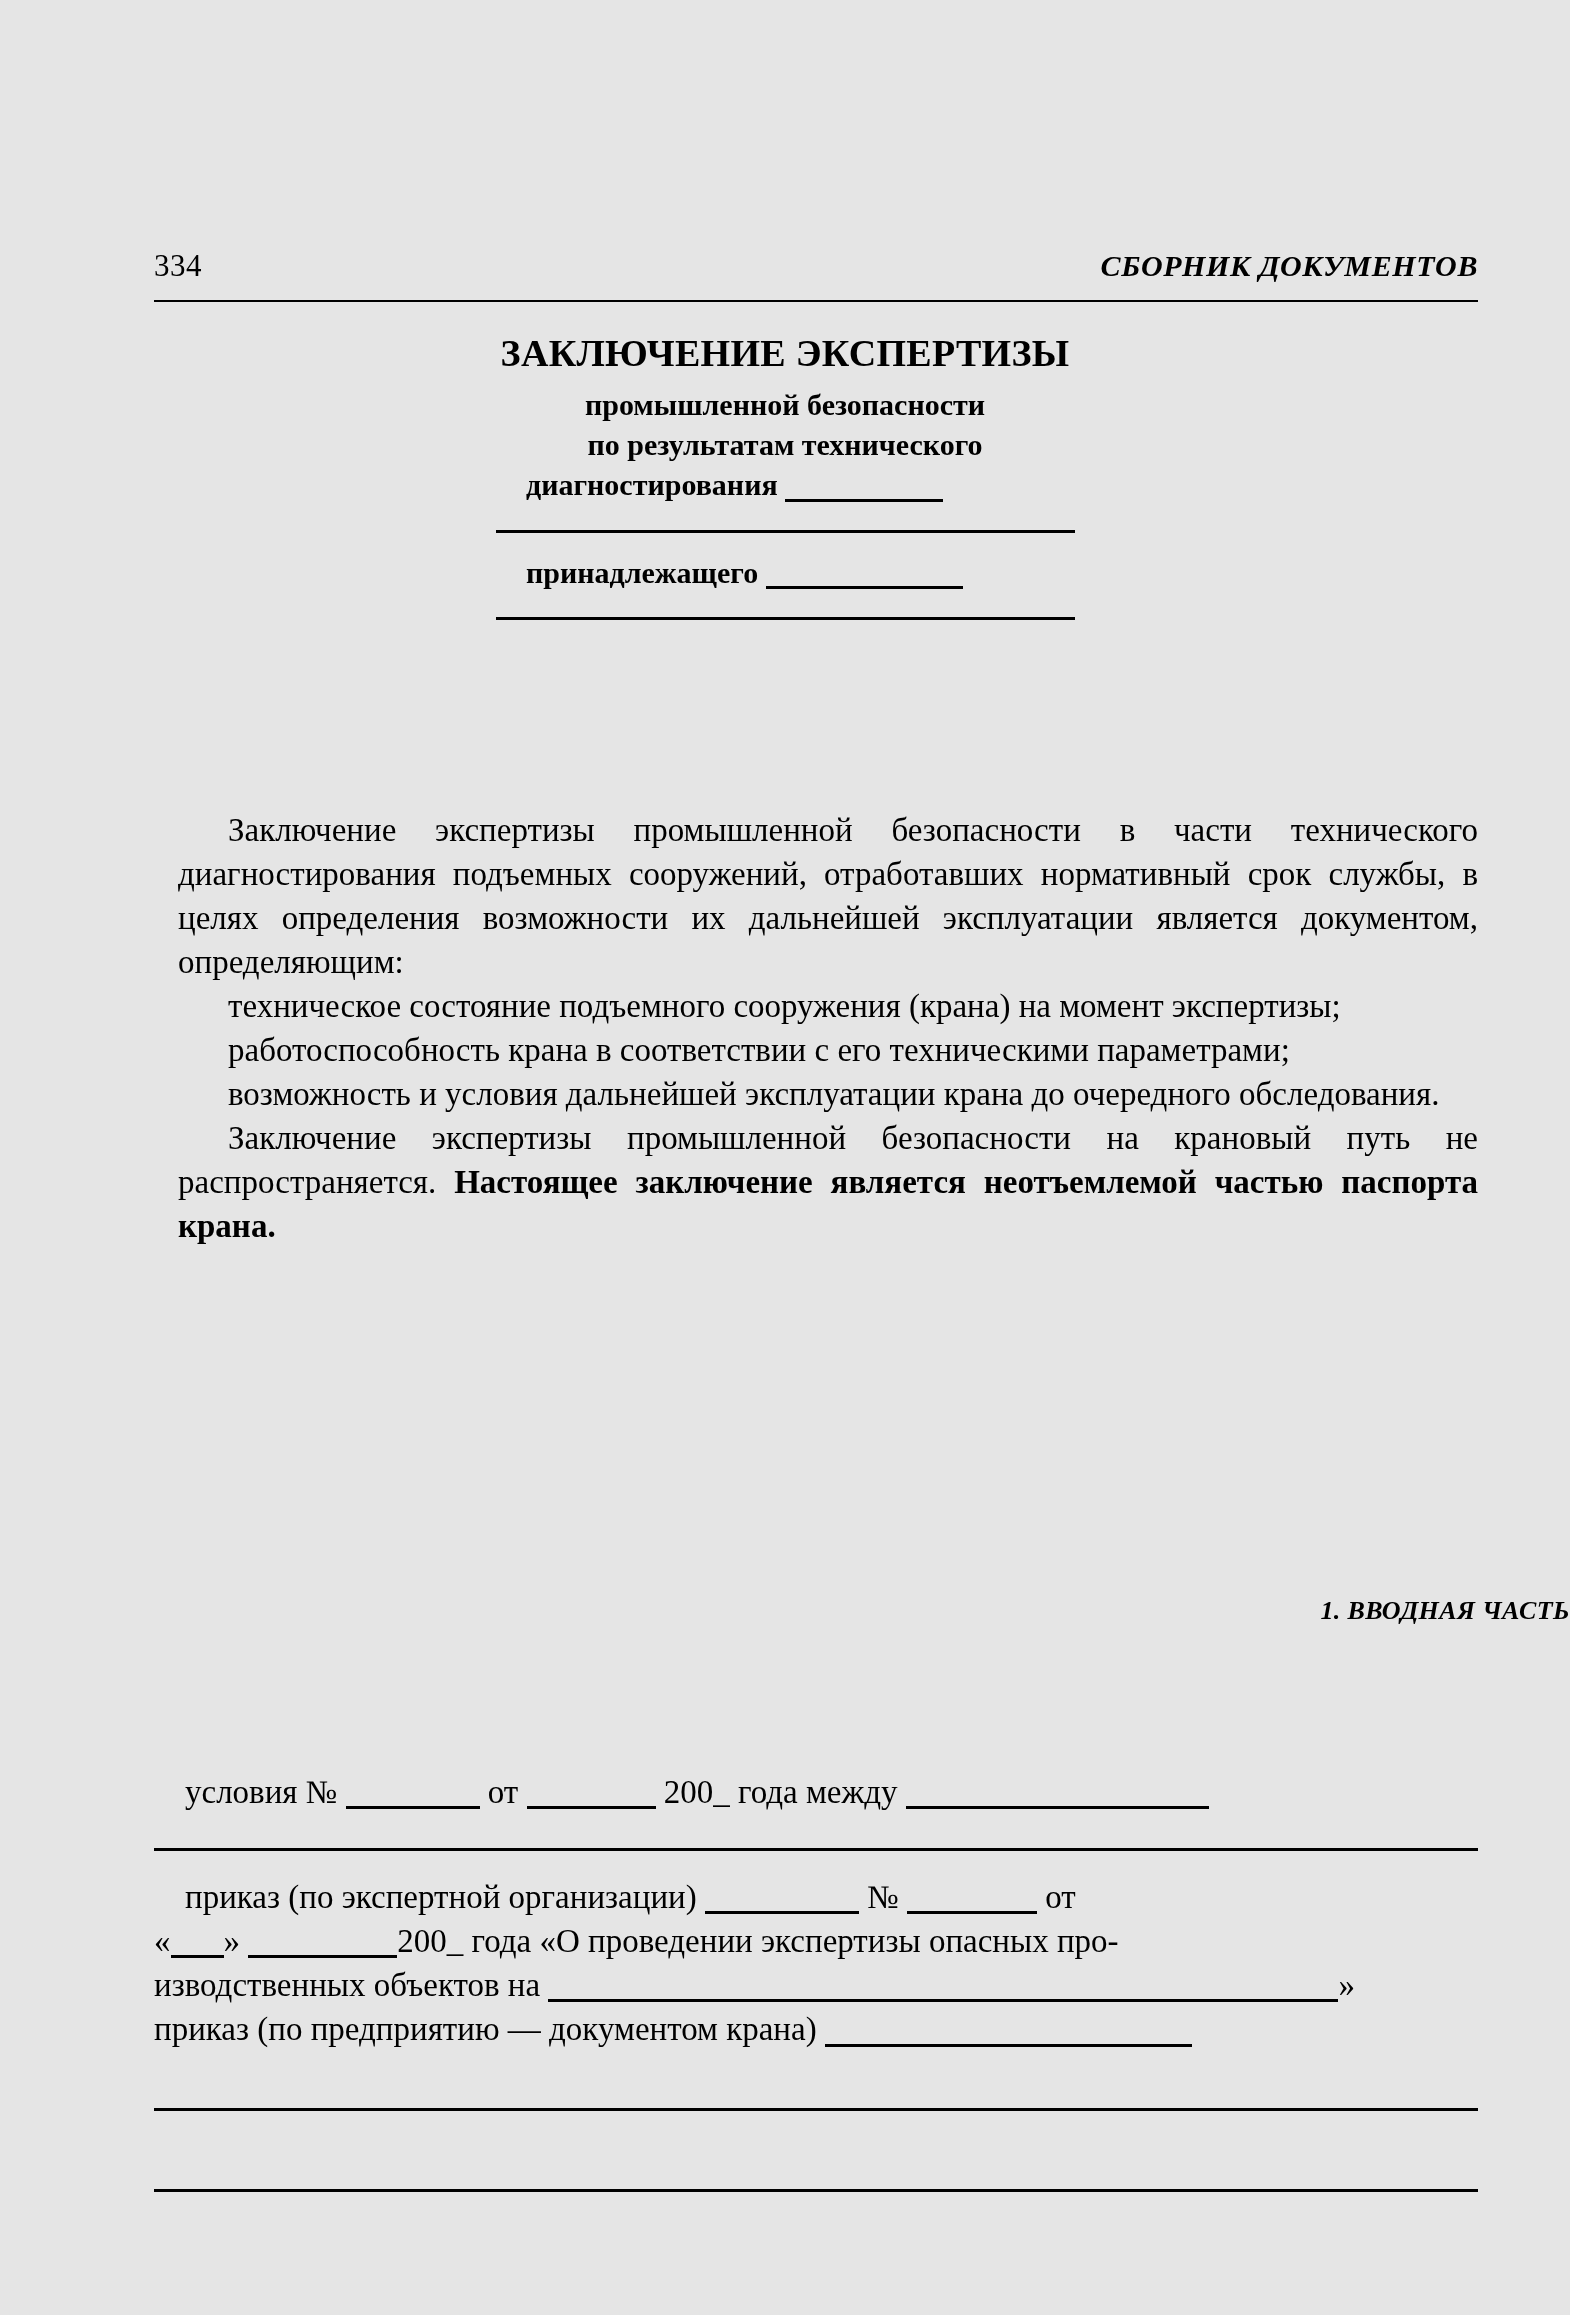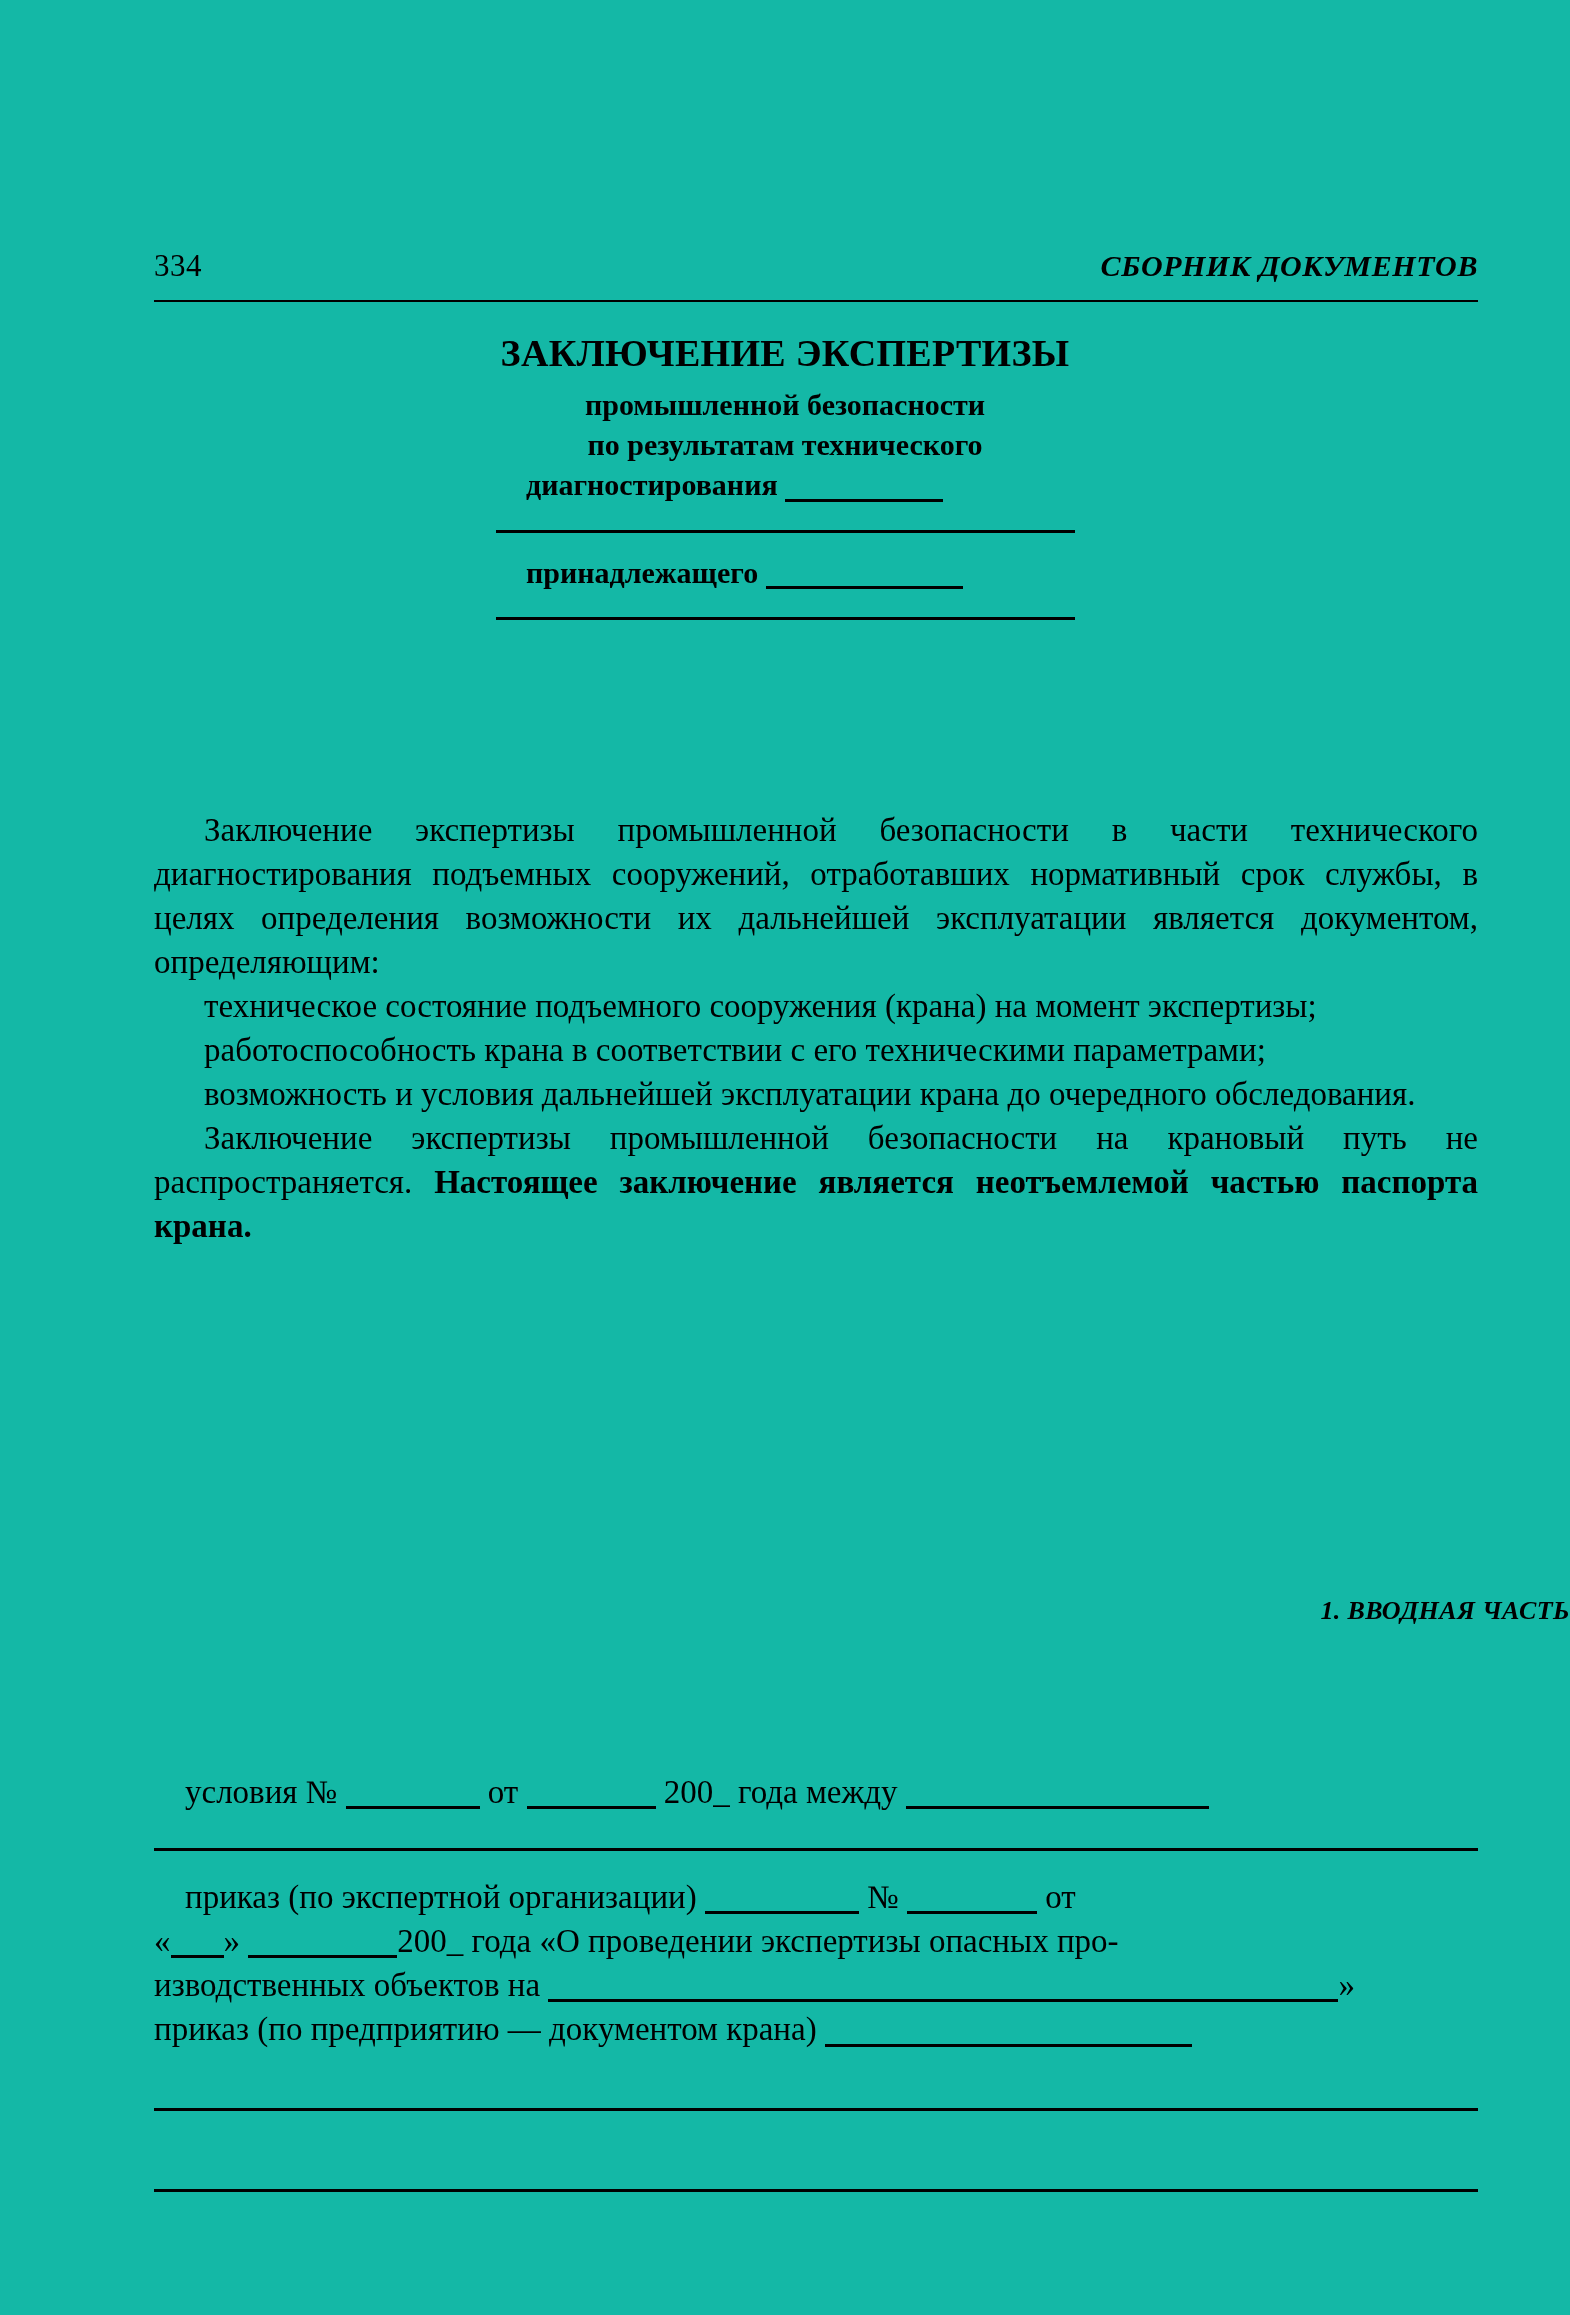--- a/index.html
+++ b/index.html
@@ -4,21 +4,21 @@
 <style>
   html, body {
     margin: 0;
     padding: 0;
     background: #ffffff;
   }
   .page {
     position: relative;
     width: 1570px;
     height: 2315px;
-    background: #14b8a6;
+    background: #e5e5e5;
     font-family: "Liberation Serif", "DejaVu Serif", serif;
     color: #000000;
     overflow: hidden;
     box-sizing: border-box;
   }
 
   
   .runhead {
     position: absolute;
     left: 154px;
@@ -108,21 +108,21 @@
     top: 808px;
   }
   .para {
     font-size: 33px;
     line-height: 1.335;
     text-align: justify;
     text-align-last: left;
     margin: 0;
     hyphens: manual;
   }
-  .para.indent { text-indent: 50px; }
+  .para.indent { text-indent: 50px; margin-left: 24px; }
   .b { font-weight: bold; }
 
   
   .h-part {
     position: absolute;
     left: 0;
     right: 0;
     top: 1596px;
     text-align: right;
     font-weight: bold;

